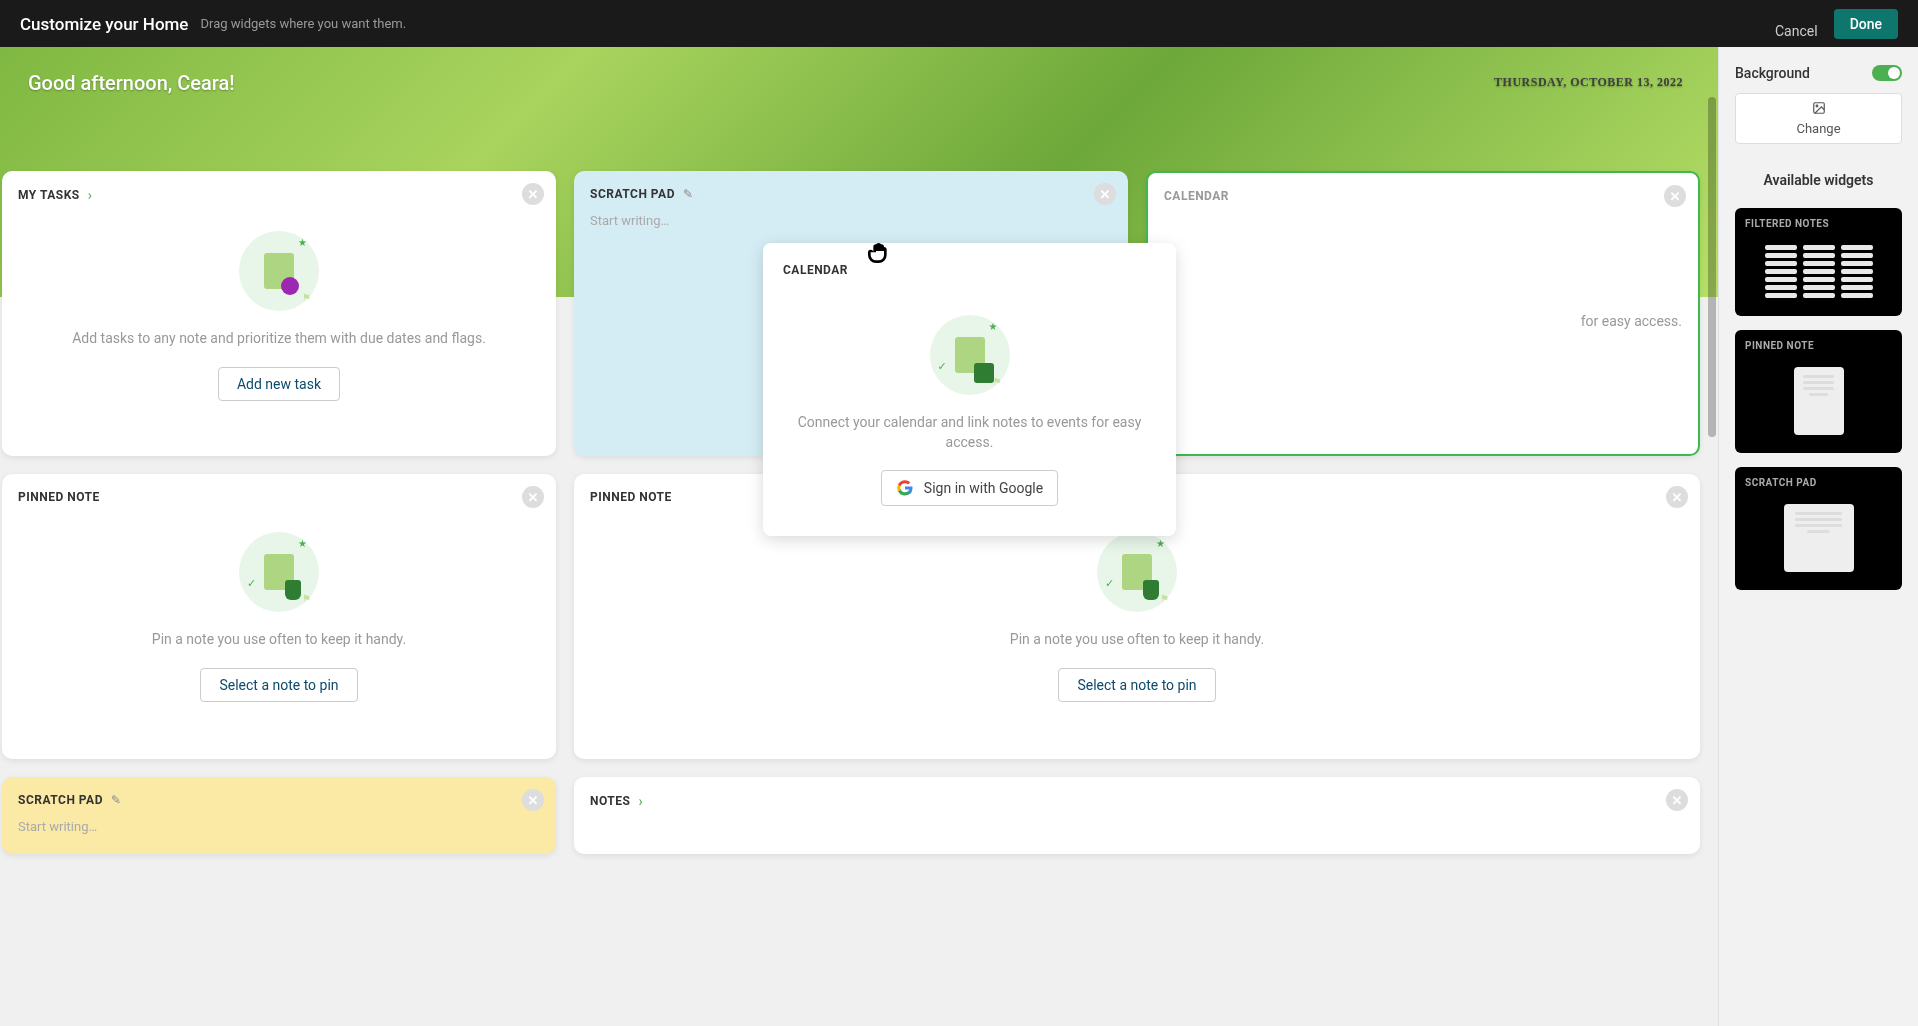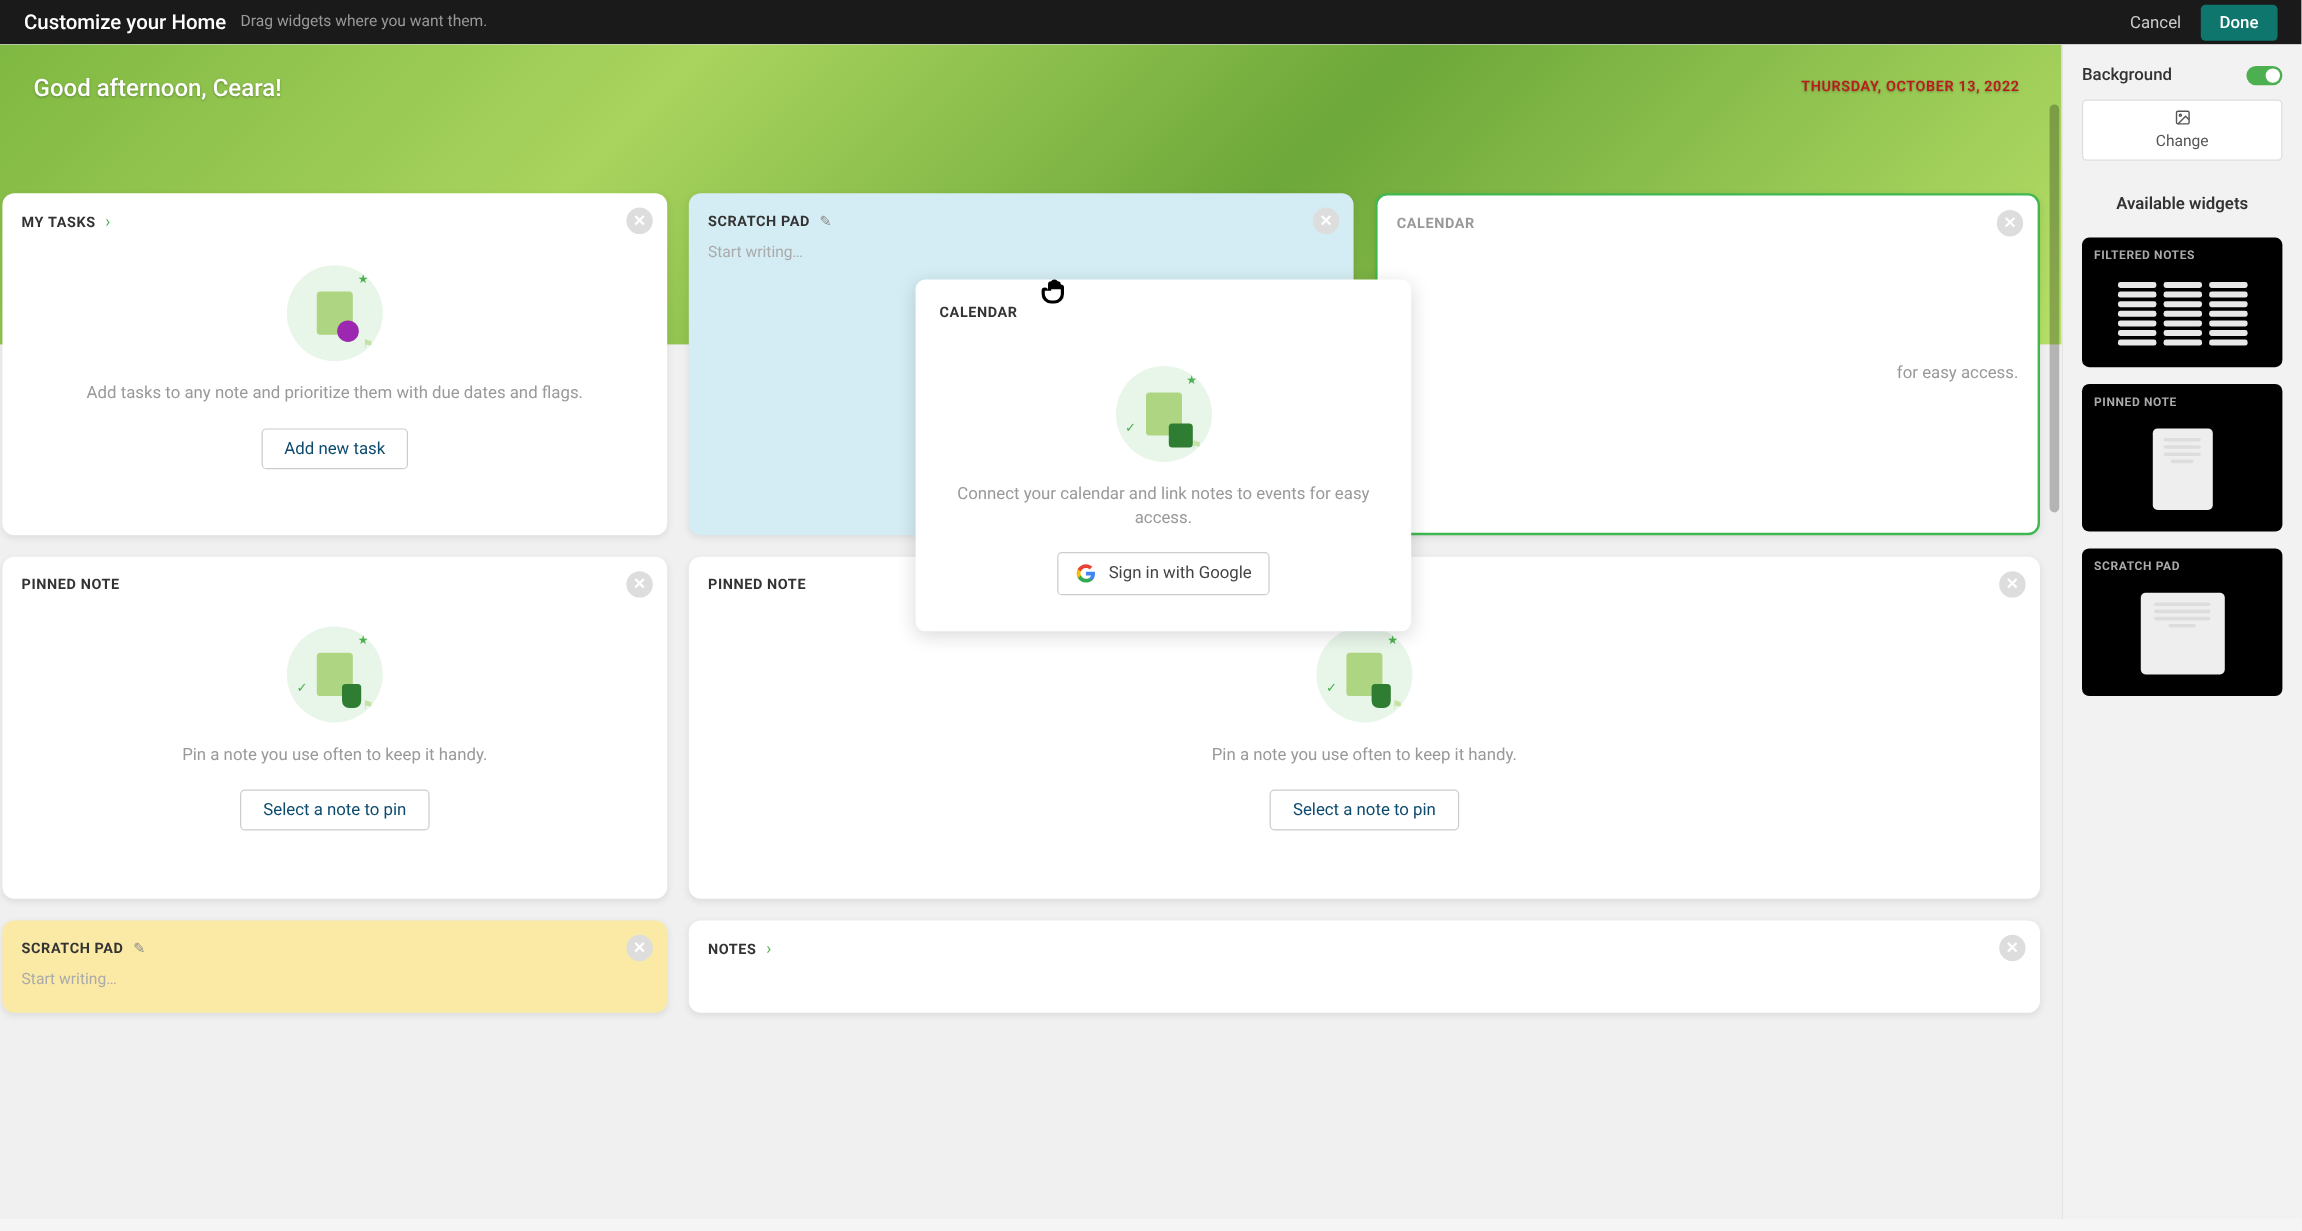--- a/index.html
+++ b/index.html
@@ -1,31 +1,31 @@
 <!DOCTYPE html>
 <html><head>
   <meta charset="utf-8">
   <style>
     * { margin: 0; padding: 0; box-sizing: border-box; font-family: -apple-system, BlinkMacSystemFont, "Segoe UI", Roboto, sans-serif; }
     body { background: #f5f5f5; overflow: hidden; }
     
-    .topbar { background: #1a1a1a; height: 37px; display: flex; align-items: center; padding: 12px 20px; justify-content: space-between; }
+    .topbar { background: #1a1a1a; height: 47px; display: flex; align-items: center; padding: 12px 20px; justify-content: space-between; }
     .topbar-left { display: flex; align-items: center; gap: 12px; }
     .topbar-title { color: #fff; font-size: 17px; font-weight: 500; }
     .topbar-subtitle { color: #999; font-size: 13px; }
-    .topbar-right { display: flex; align-items: center; gap: 16px; }
+    .topbar-right { display: flex; align-items: flex-end; gap: 16px; }
     .cancel-btn { color: #ccc; background: none; border: none; font-size: 14px; cursor: pointer; }
     .done-btn { background: #0f766e; color: #fff; border: none; padding: 7px 16px; border-radius: 4px; font-size: 14px; font-weight: 500; cursor: pointer; }
     
     .main-wrap { display: flex; height: calc(100vh - 47px); }
     .content-area { flex: 1; position: relative; overflow-y: auto; background: #f0f0f0; }
     .hero-bg { position: absolute; top: 0; left: 0; right: 0; height: 250px; background: linear-gradient(135deg, #7fb842 0%, #a9d45e 30%, #6da83a 60%, #b8e068 100%); z-index: 0; }
     .hero-text { position: absolute; top: 24px; left: 28px; z-index: 1; }
     .greeting { color: #fff; font-size: 20px; font-weight: 500; text-shadow: 0 1px 2px rgba(0,0,0,0.3); }
-    .date-text { position: absolute; top: 28px; right: 35px; color: #b91c1c; font-size: 12px; font-weight: 600; letter-spacing: 0.5px; z-index: 1; text-shadow: 0 1px 2px rgba(0,0,0,0.3); }
+    .date-text { position: absolute; top: 28px; right: 35px; color: #404040; font-size: 12px; font-weight: 600; letter-spacing: 0.5px; z-index: 1; text-shadow: 0 1px 2px rgba(0,0,0,0.3); font-family: Liberation Serif, serif; }
     
     .widgets-grid { position: relative; z-index: 1; padding: 124px 18px 18px 2px; display: grid; grid-template-columns: 1fr 1fr 1fr; gap: 18px; }
     .widget-span2 { grid-column: span 2; }
     .widget { background: #fff; border-radius: 10px; padding: 16px; position: relative; box-shadow: 0 2px 6px rgba(0,0,0,0.08); }
     .widget.scratch-blue { background: #d4ecf3; }
     .widget.scratch-yellow { background: #fbe9a6; }
     .widget.calendar-selected { border: 2px solid #3fb84f; }
     .widget-header { display: flex; align-items: center; gap: 8px; margin-bottom: 8px; }
     .widget-title { font-size: 12px; font-weight: 700; color: #333; letter-spacing: 0.5px; }
     .widget-title.muted { color: #999; }

